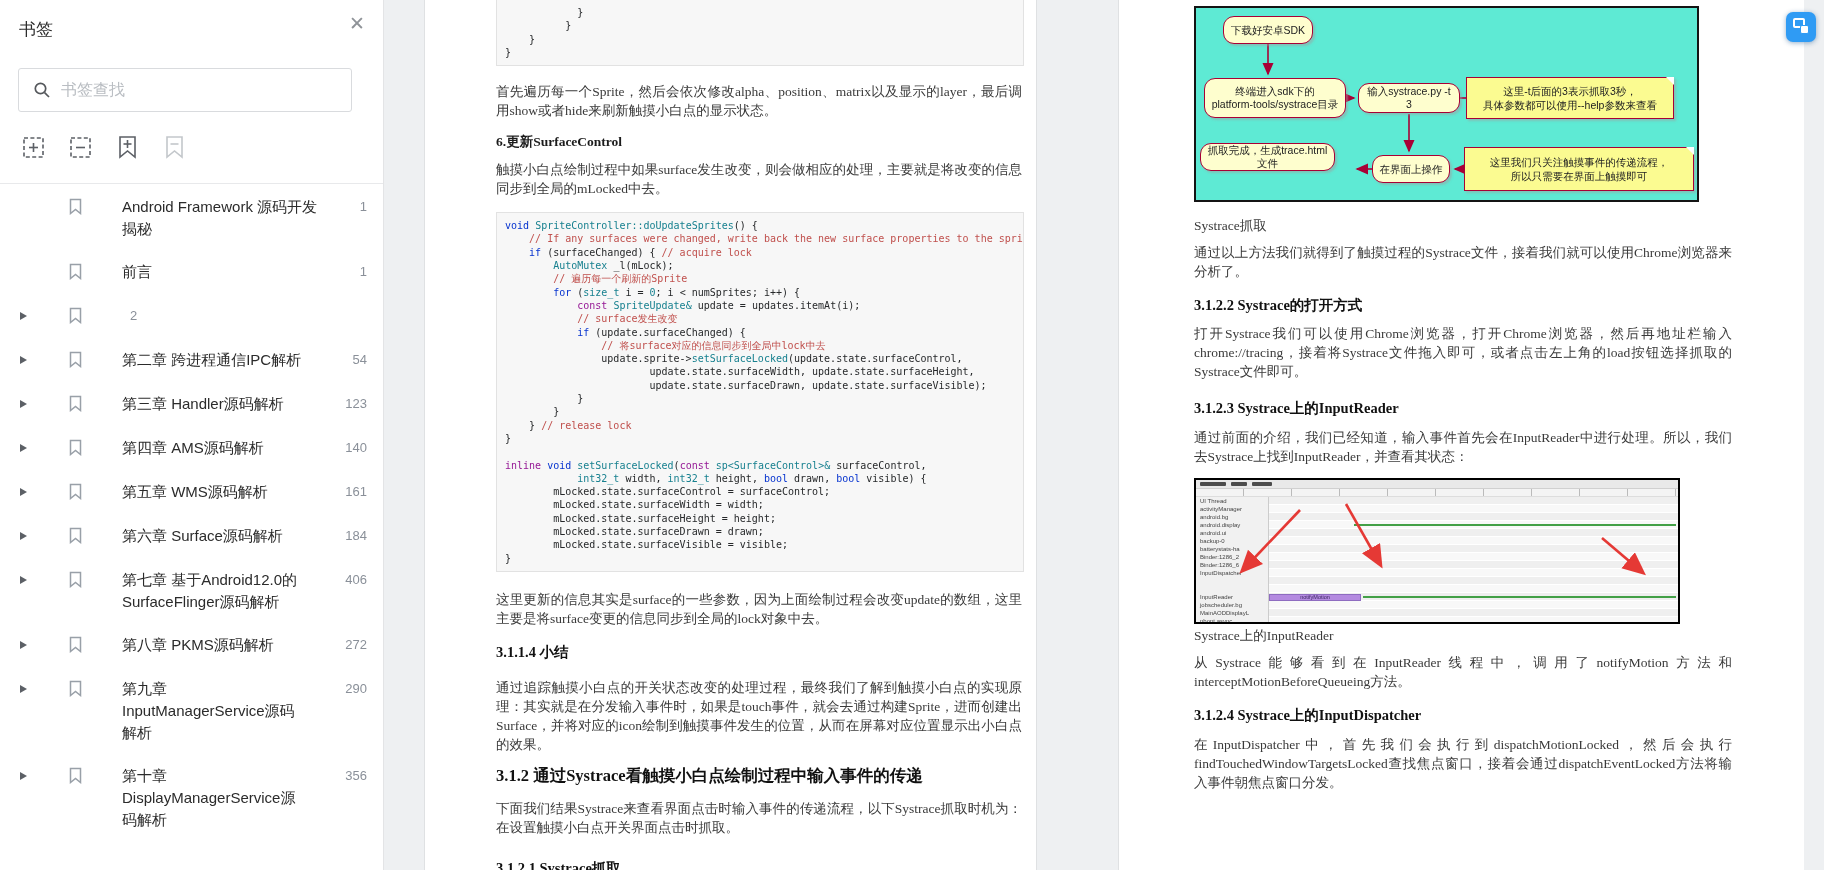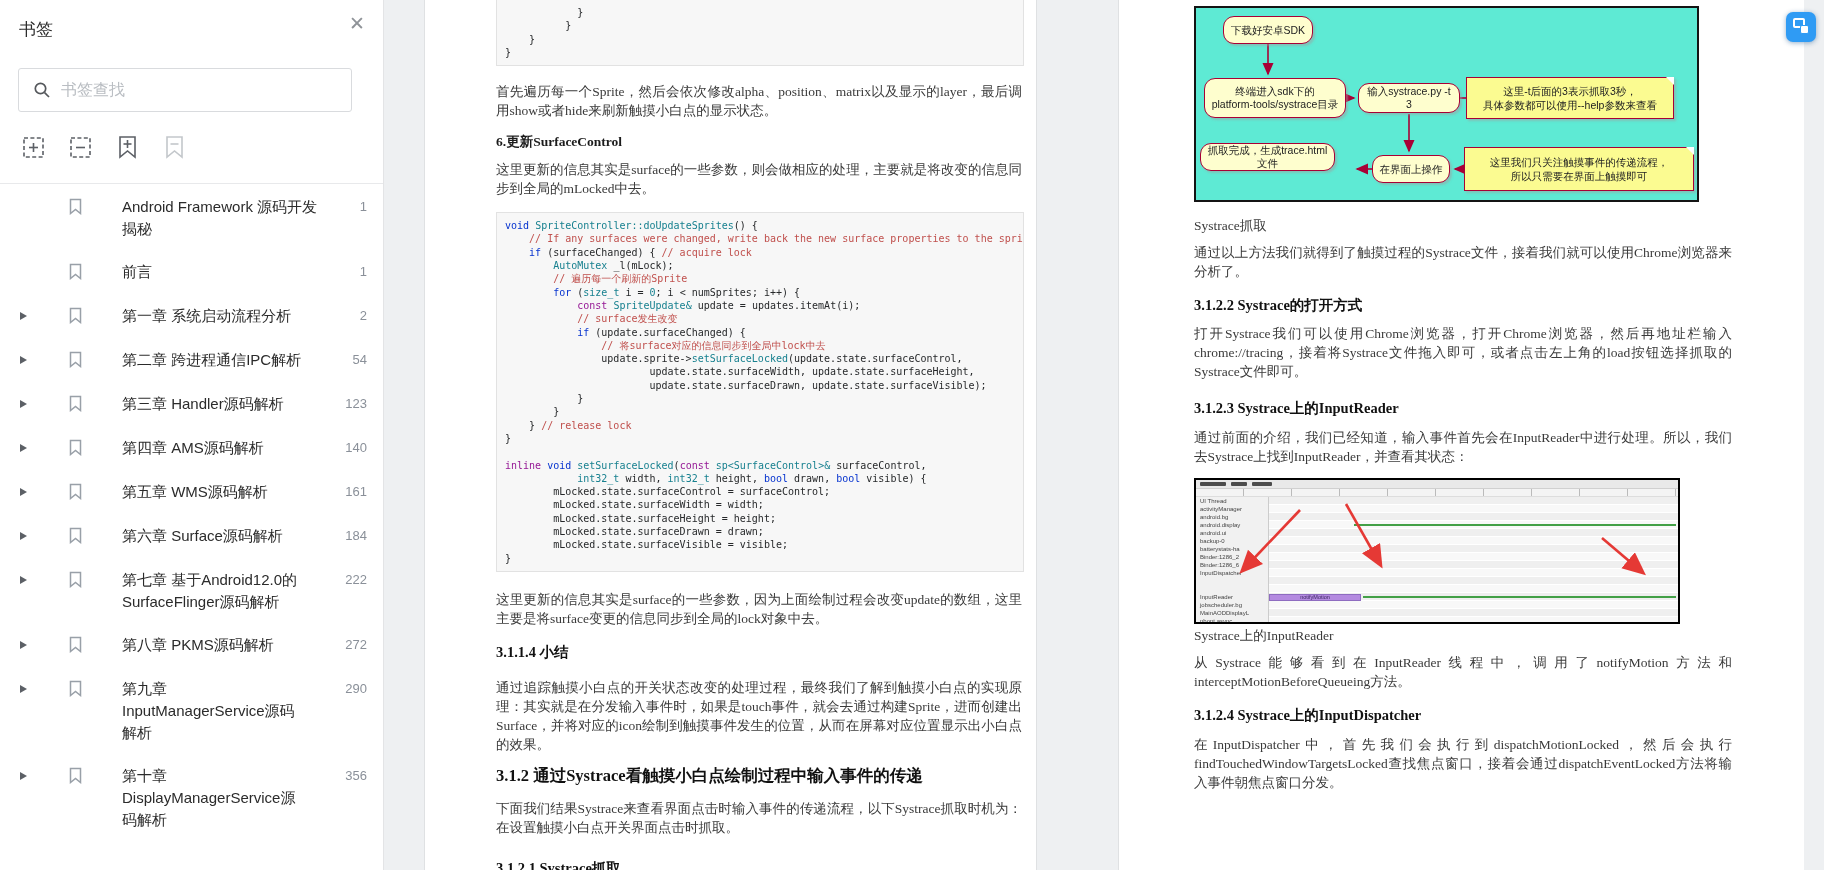--- a/index.html
+++ b/index.html
@@ -145,21 +145,20 @@
           <span class="toc-label">前言</span>
           <span class="toc-page">1</span>
         </div>
         <div class="toc-item">
           <span class="toc-arrow">
             <i></i>
           </span>
           <span class="toc-bm"><svg width="15" height="17" viewBox="0 0 15 17">
               <path d="M2.5 1.5h10v14l-5-4-5 4z" fill="#fff" stroke="#99a0a8" stroke-width="1.5"></path>
             </svg></span>
-          <span class="toc-label">第一章 系统启动流程分析</span>
           <span class="toc-page">2</span>
         </div>
         <div class="toc-item">
           <span class="toc-arrow">
             <i></i>
           </span>
           <span class="toc-bm"><svg width="15" height="17" viewBox="0 0 15 17">
               <path d="M2.5 1.5h10v14l-5-4-5 4z" fill="#fff" stroke="#99a0a8" stroke-width="1.5"></path>
             </svg></span>
           <span class="toc-label">第二章 跨进程通信IPC解析</span>
@@ -206,21 +205,21 @@
           <span class="toc-page">184</span>
         </div>
         <div class="toc-item">
           <span class="toc-arrow">
             <i></i>
           </span>
           <span class="toc-bm"><svg width="15" height="17" viewBox="0 0 15 17">
               <path d="M2.5 1.5h10v14l-5-4-5 4z" fill="#fff" stroke="#99a0a8" stroke-width="1.5"></path>
             </svg></span>
           <span class="toc-label">第七章 基于Android12.0的SurfaceFlinger源码解析</span>
-          <span class="toc-page">222</span>
+          <span class="toc-page">406</span>
         </div>
         <div class="toc-item">
           <span class="toc-arrow">
             <i></i>
           </span>
           <span class="toc-bm"><svg width="15" height="17" viewBox="0 0 15 17">
               <path d="M2.5 1.5h10v14l-5-4-5 4z" fill="#fff" stroke="#99a0a8" stroke-width="1.5"></path>
             </svg></span>
           <span class="toc-label">第八章 PKMS源码解析</span>
           <span class="toc-page">272</span>
@@ -246,21 +245,21 @@
           <span class="toc-page">356</span>
         </div>
       </div>
   </div>
 
   <div class="page page-mid">
     <div class="doc mid-doc">
       <div class="codebox codebox-top"><div class="cl"><span class="tk-p">            }</span></div><div class="cl"><span class="tk-p">          }</span></div><div class="cl"><span class="tk-p">    }</span></div><div class="cl"><span class="tk-p">}</span></div></div>
       <div class="para">首先遍历每一个Sprite，然后会依次修改alpha、position、matrix以及显示的layer，最后调用show或者hide来刷新触摸小白点的显示状态。</div>
       <div class="h-small">6.更新SurfaceControl</div>
-      <div class="para" style="margin-top:9px">这里更新的信息其实是surface的一些参数，则会做相应的处理，主要就是将改变的信息同步到全局的mLocked中去。</div>
+      <div class="para" style="margin-top:9px">触摸小白点绘制过程中如果surface发生改变，则会做相应的处理，主要就是将改变的信息同步到全局的mLocked中去。</div>
       <div class="codebox codebox-main"><div class="cl"><span class="tk-k">void</span><span class="tk-p"> </span><span class="tk-t">SpriteController::doUpdateSprites</span><span class="tk-p">() {</span></div><div class="cl"><span class="tk-p">    </span><span class="tk-c">// If any surfaces were changed, write back the new surface properties to the sprites.</span></div><div class="cl"><span class="tk-p">    </span><span class="tk-k">if</span><span class="tk-p"> (surfaceChanged) { </span><span class="tk-c">// acquire lock</span></div><div class="cl"><span class="tk-p">        </span><span class="tk-t">AutoMutex</span><span class="tk-p"> _l(mLock);</span></div><div class="cl"><span class="tk-p">        </span><span class="tk-c">// 遍历每一个刷新的Sprite</span></div><div class="cl"><span class="tk-p">        </span><span class="tk-k">for</span><span class="tk-p"> (</span><span class="tk-t">size_t</span><span class="tk-p"> i = </span><span class="tk-t">0</span><span class="tk-p">; i &lt; numSprites; i++) {</span></div><div class="cl"><span class="tk-p">            </span><span class="tk-m">const</span><span class="tk-p"> </span><span class="tk-t">SpriteUpdate&amp;</span><span class="tk-p"> update = updates.itemAt(i);</span></div><div class="cl"><span class="tk-p">            </span><span class="tk-c">// surface发生改变</span></div><div class="cl"><span class="tk-p">            </span><span class="tk-k">if</span><span class="tk-p"> (update.surfaceChanged) {</span></div><div class="cl"><span class="tk-p">                </span><span class="tk-c">// 将surface对应的信息同步到全局中lock中去</span></div><div class="cl"><span class="tk-p">                update.sprite-&gt;</span><span class="tk-t">setSurfaceLocked</span><span class="tk-p">(update.state.surfaceControl,</span></div><div class="cl"><span class="tk-p">                        update.state.surfaceWidth, update.state.surfaceHeight,</span></div><div class="cl"><span class="tk-p">                        update.state.surfaceDrawn, update.state.surfaceVisible);</span></div><div class="cl"><span class="tk-p">            }</span></div><div class="cl"><span class="tk-p">        }</span></div><div class="cl"><span class="tk-p">    } </span><span class="tk-c">// release lock</span></div><div class="cl"><span class="tk-p">}</span></div><div class="cl">&nbsp;</div><div class="cl"><span class="tk-m">inline</span><span class="tk-p"> </span><span class="tk-k">void</span><span class="tk-p"> </span><span class="tk-t">setSurfaceLocked</span><span class="tk-p">(</span><span class="tk-m">const</span><span class="tk-p"> </span><span class="tk-t">sp&lt;SurfaceControl&gt;&amp;</span><span class="tk-p"> surfaceControl,</span></div><div class="cl"><span class="tk-p">            </span><span class="tk-t">int32_t</span><span class="tk-p"> width, </span><span class="tk-t">int32_t</span><span class="tk-p"> height, </span><span class="tk-k">bool</span><span class="tk-p"> drawn, </span><span class="tk-k">bool</span><span class="tk-p"> visible) {</span></div><div class="cl"><span class="tk-p">        mLocked.state.surfaceControl = surfaceControl;</span></div><div class="cl"><span class="tk-p">        mLocked.state.surfaceWidth = width;</span></div><div class="cl"><span class="tk-p">        mLocked.state.surfaceHeight = height;</span></div><div class="cl"><span class="tk-p">        mLocked.state.surfaceDrawn = drawn;</span></div><div class="cl"><span class="tk-p">        mLocked.state.surfaceVisible = visible;</span></div><div class="cl"><span class="tk-p">}</span></div></div>
       <div class="para" style="margin-top:18px">这里更新的信息其实是surface的一些参数，因为上面绘制过程会改变update的数组，这里主要是将surface变更的信息同步到全局的lock对象中去。</div>
       <div class="h-sub">3.1.1.4 小结</div>
       <div class="para">通过追踪触摸小白点的开关状态改变的处理过程，最终我们了解到触摸小白点的实现原理：其实就是在分发输入事件时，如果是touch事件，就会去通过构建Sprite，进而创建出Surface，并将对应的icon绘制到触摸事件发生的位置，从而在屏幕对应位置显示出小白点的效果。</div>
       <div class="h-big">3.1.2 通过Systrace看触摸小白点绘制过程中输入事件的传递</div>
       <div class="para" style="margin-top:14px">下面我们结果Systrace来查看界面点击时输入事件的传递流程，以下Systrace抓取时机为：在设置触摸小白点开关界面点击时抓取。</div>
       <div class="h-sub" style="margin-top:22px">3.1.2.1 Systrace抓取</div>
     </div>
   </div>
 

